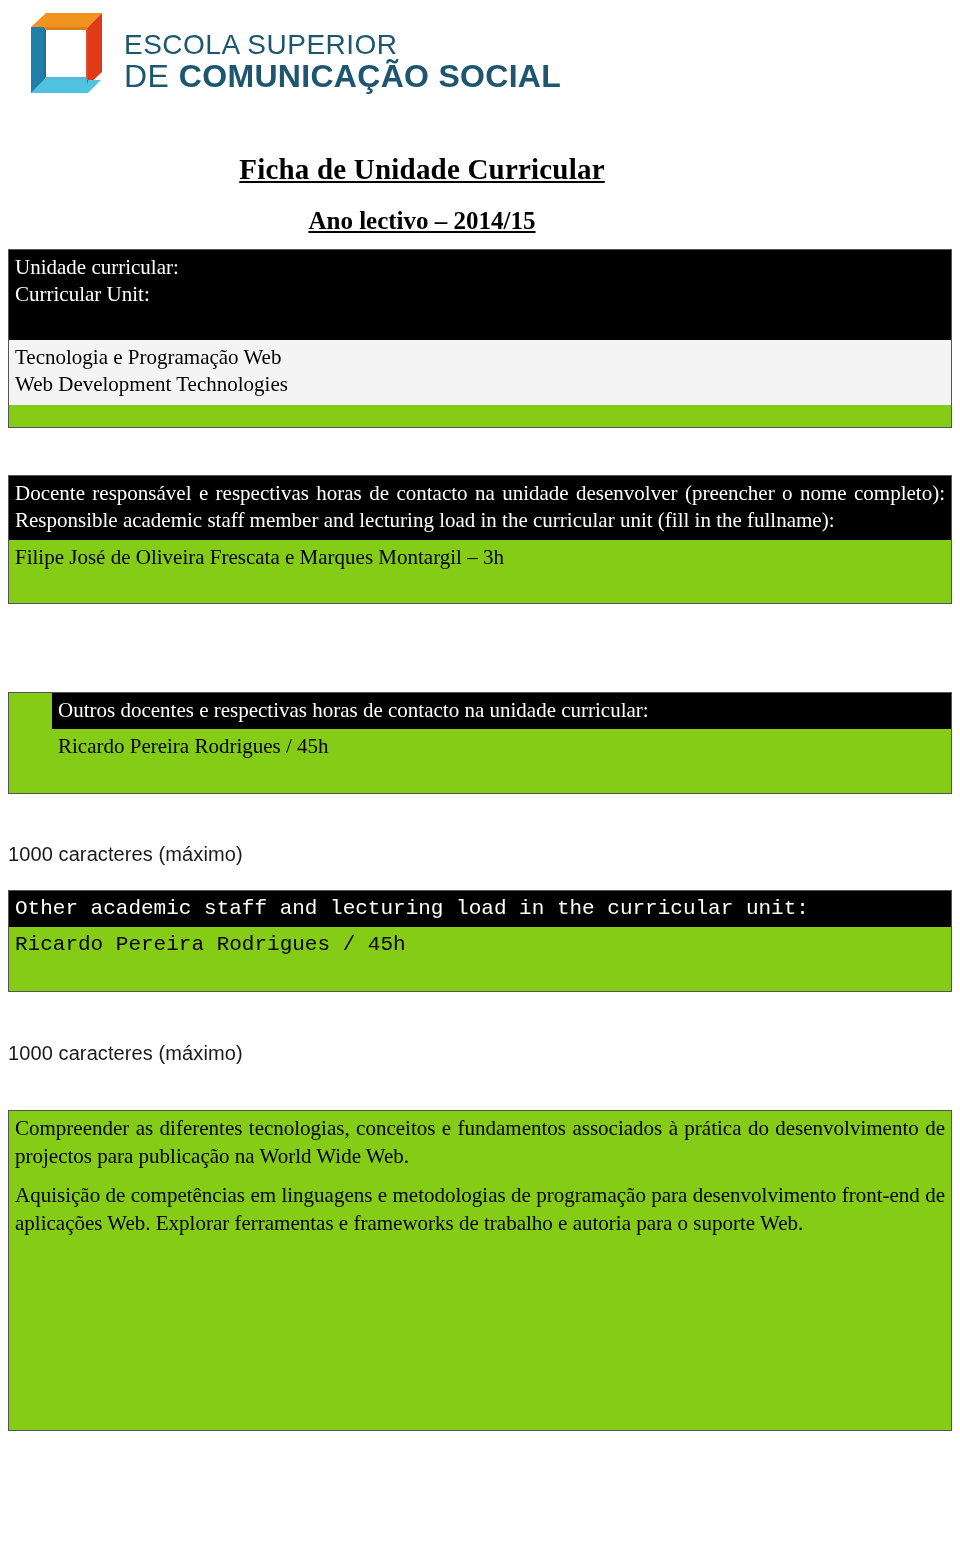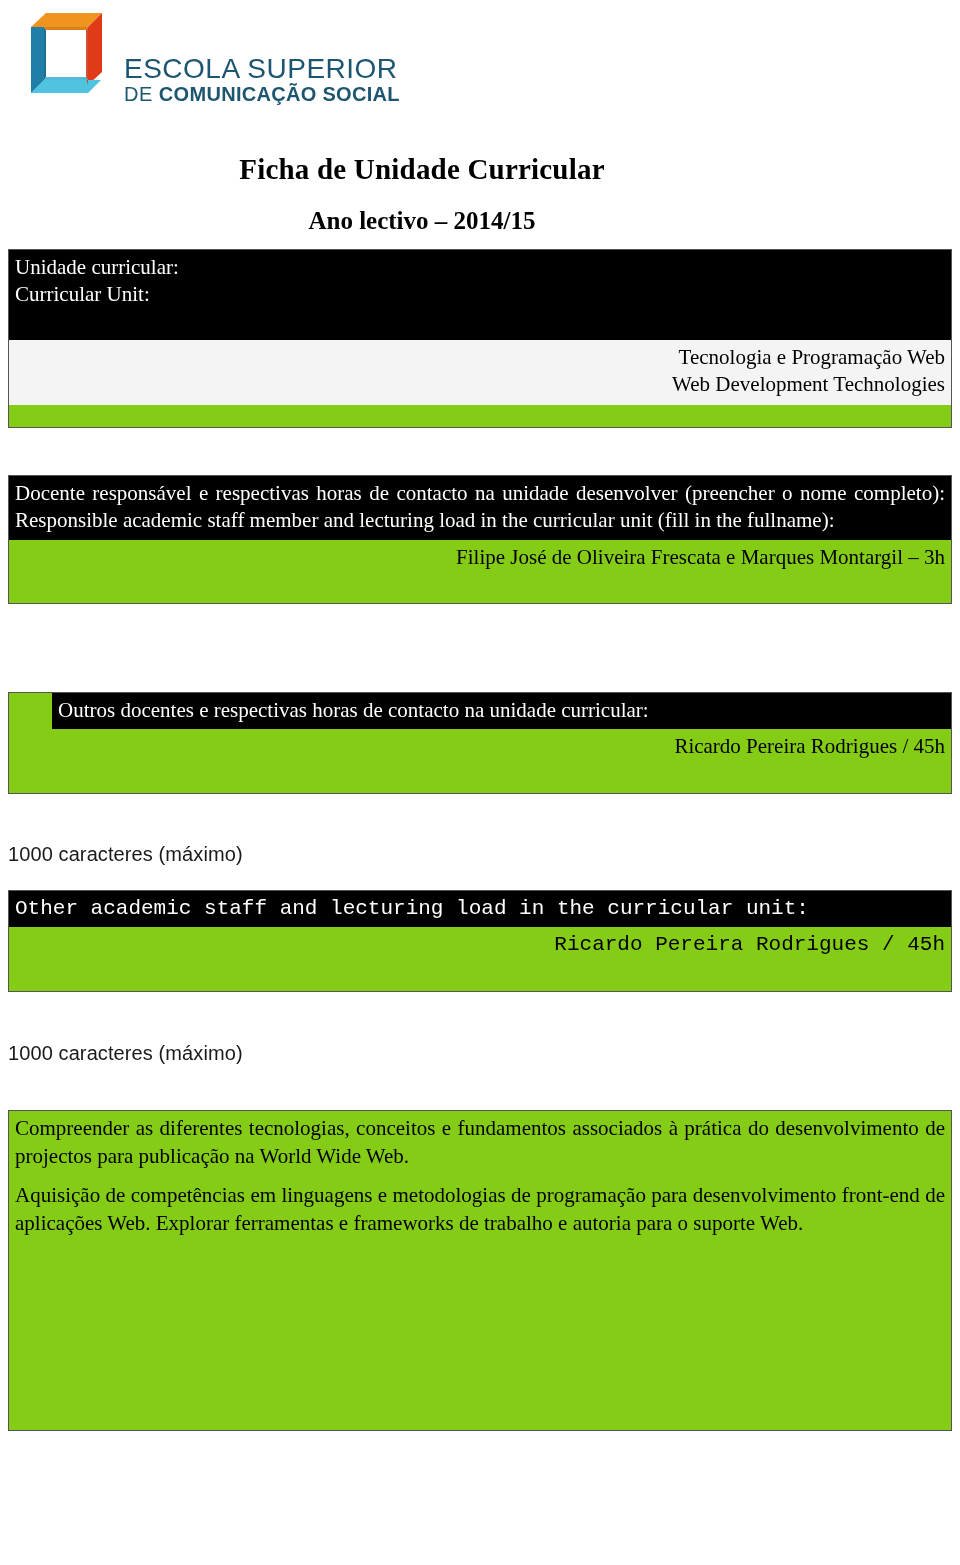--- a/index.html
+++ b/index.html
@@ -33,49 +33,49 @@
     height: 86px;
   }
   .logo-text {
     position: absolute;
     left: 96px;
     top: 24px;
     color: #1d5670;
     font-family: "Liberation Sans", "DejaVu Sans", sans-serif;
     line-height: 1.04;
     letter-spacing: 0.5px;
-    margin-top: 24px;
   }
   .logo-line1 {
     font-size: 28px;
     font-weight: 400;
     display: block;
     white-space: nowrap;
   }
   .logo-line2 {
-    font-size: 20px;
+    font-size: 32px;
     font-weight: 400;
     display: block;
     white-space: nowrap;
     margin-top: 1px;
   }
   .logo-line2 strong {
     font-weight: 700;
     letter-spacing: 0.3px;
   }
 
   
   .doc-title {
     position: absolute;
     left: 0;
     top: 152px;
     width: 844px;
     text-align: center;
     font-weight: bold;
     line-height: 1.18;
+    text-decoration: underline;
   }
   .doc-title .t1 {
     display: block;
     font-size: 29px;
     letter-spacing: 0.2px;
   }
   .doc-title .t2 {
     display: block;
     font-size: 25px;
     margin-top: 20px;
@@ -110,21 +110,20 @@
     text-align-last: justify;
   }
   .row-body {
     padding: 4px 6px 6px 6px;
     font-size: 21px;
     line-height: 1.32;
     color: #000000;
   }
   .row-body p {
     margin: 0;
-    text-align: right;
   }
   .row-body p.just {
     text-align: justify;
     text-align-last: left;
   }
   .tint {
     background: #f4f4f4;
   }
 
   

